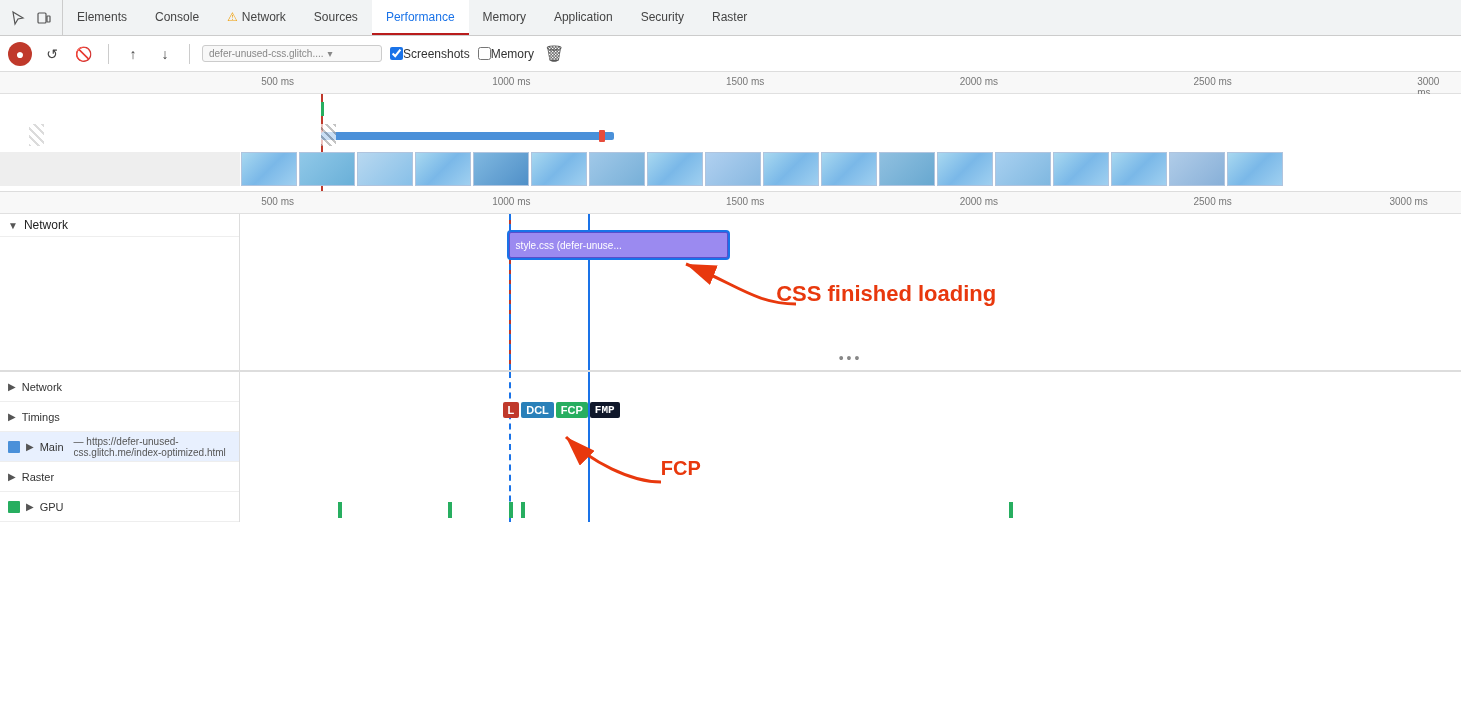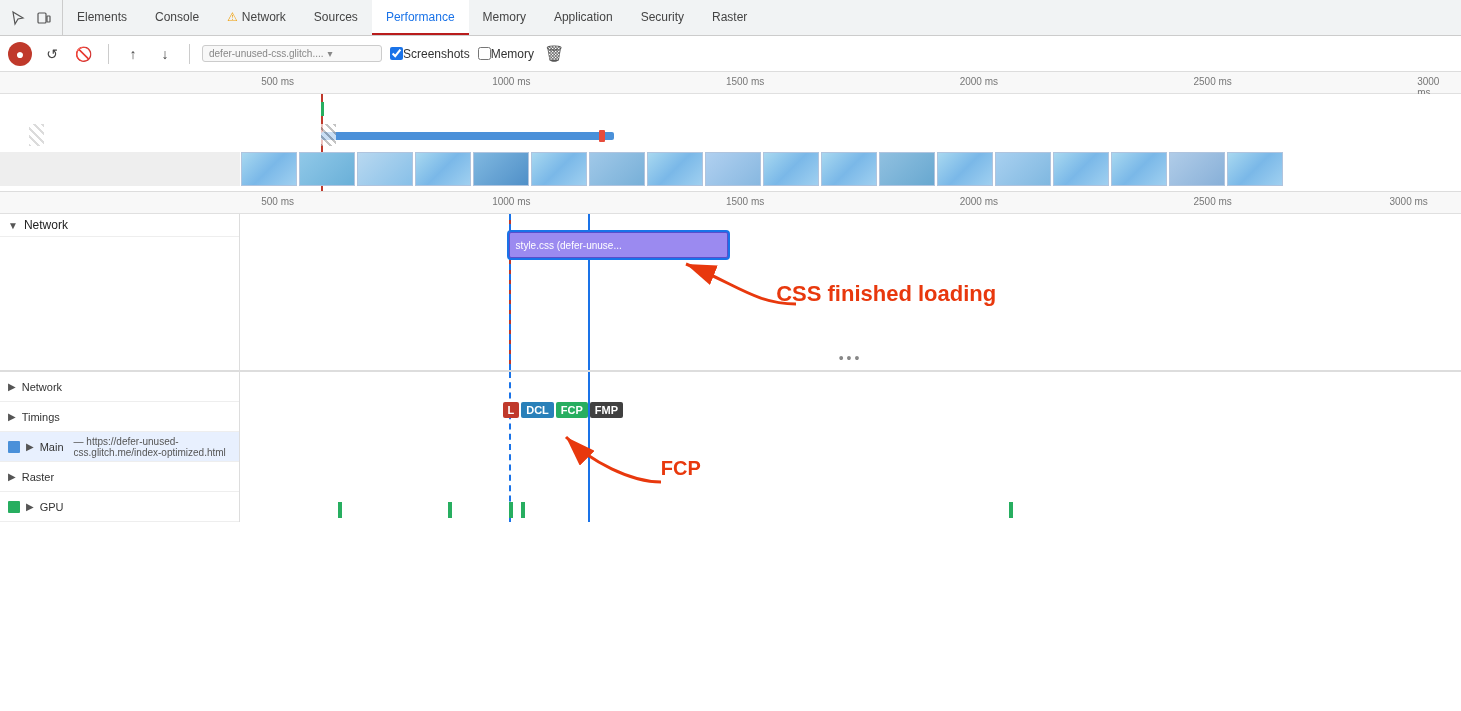--- a/index.html
+++ b/index.html
@@ -259,21 +259,21 @@
       display: inline-block;
       padding: 2px 5px;
       font-size: 11px;
       font-weight: bold;
       color: #fff;
       border-radius: 2px;
     }
     .badge-red { background: #c0392b; }
     .badge-blue { background: #2980b9; }
     .badge-green { background: #27ae60; }
-    .badge-teal { background: #404040; }
+    .badge-teal { background: #0f172a; font-family: Liberation Mono, monospace; }
 
     .timing-badges {
       position: absolute;
       display: flex;
       align-items: center;
       gap: 2px;
     }
 
     
     .gpu-bar {

